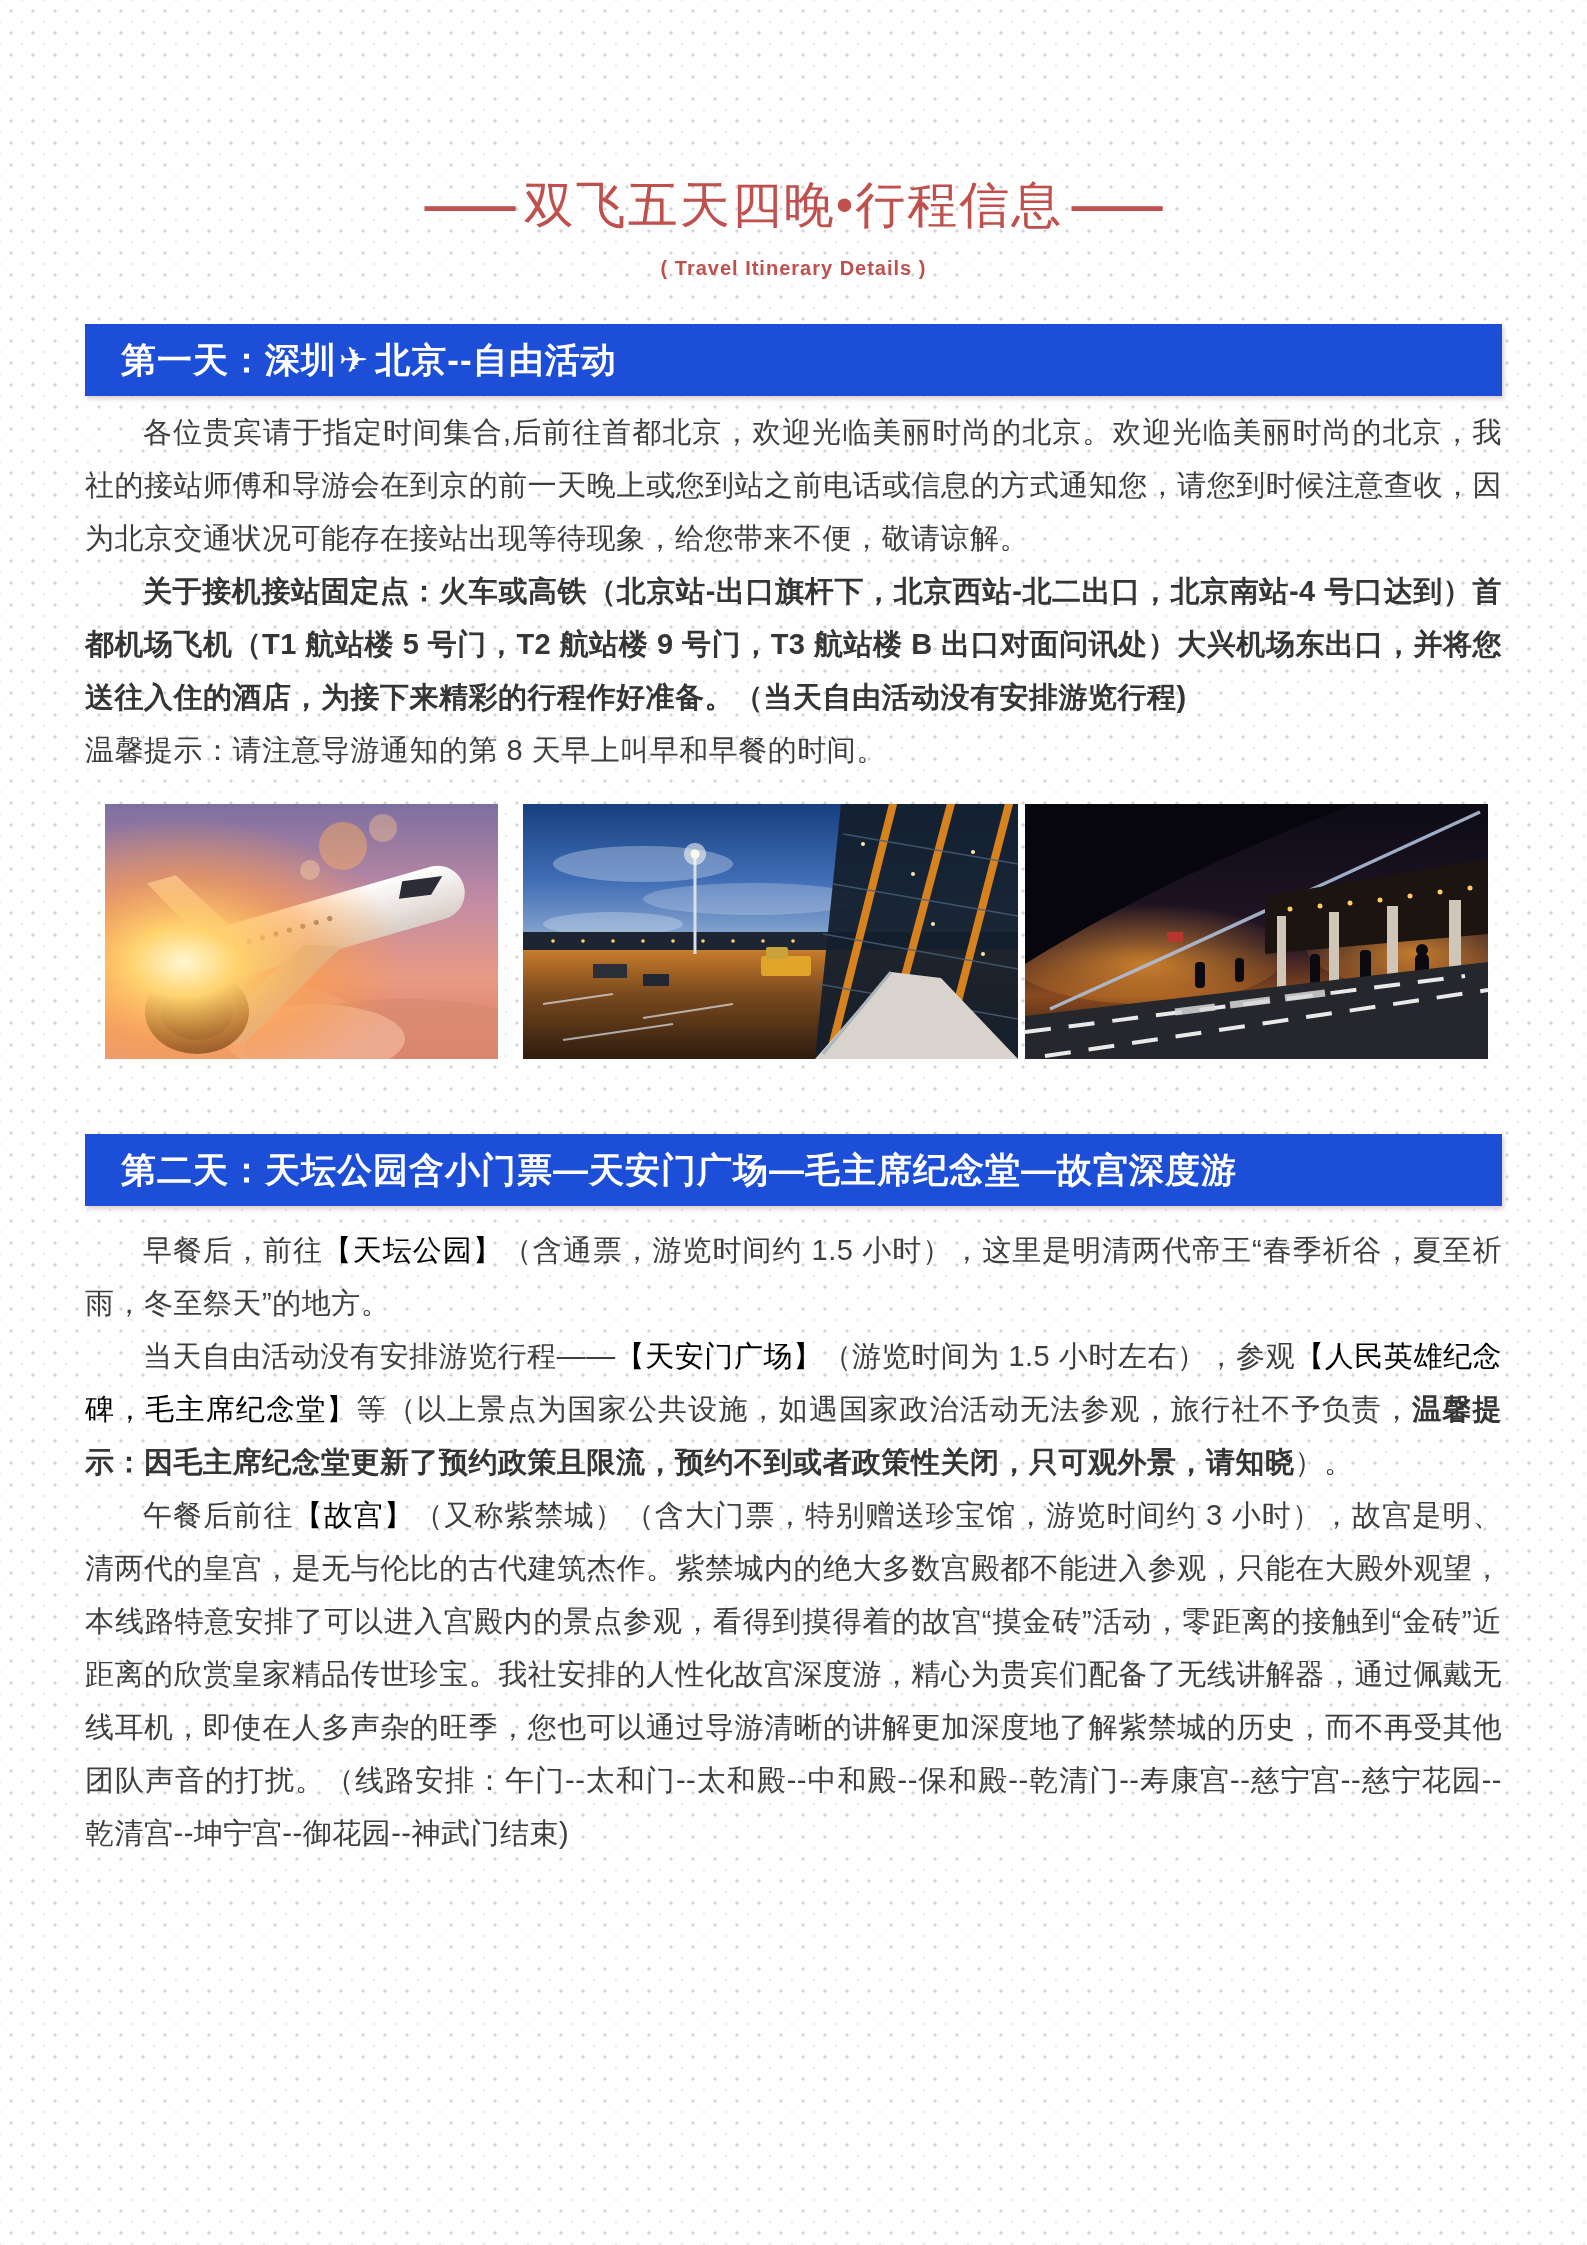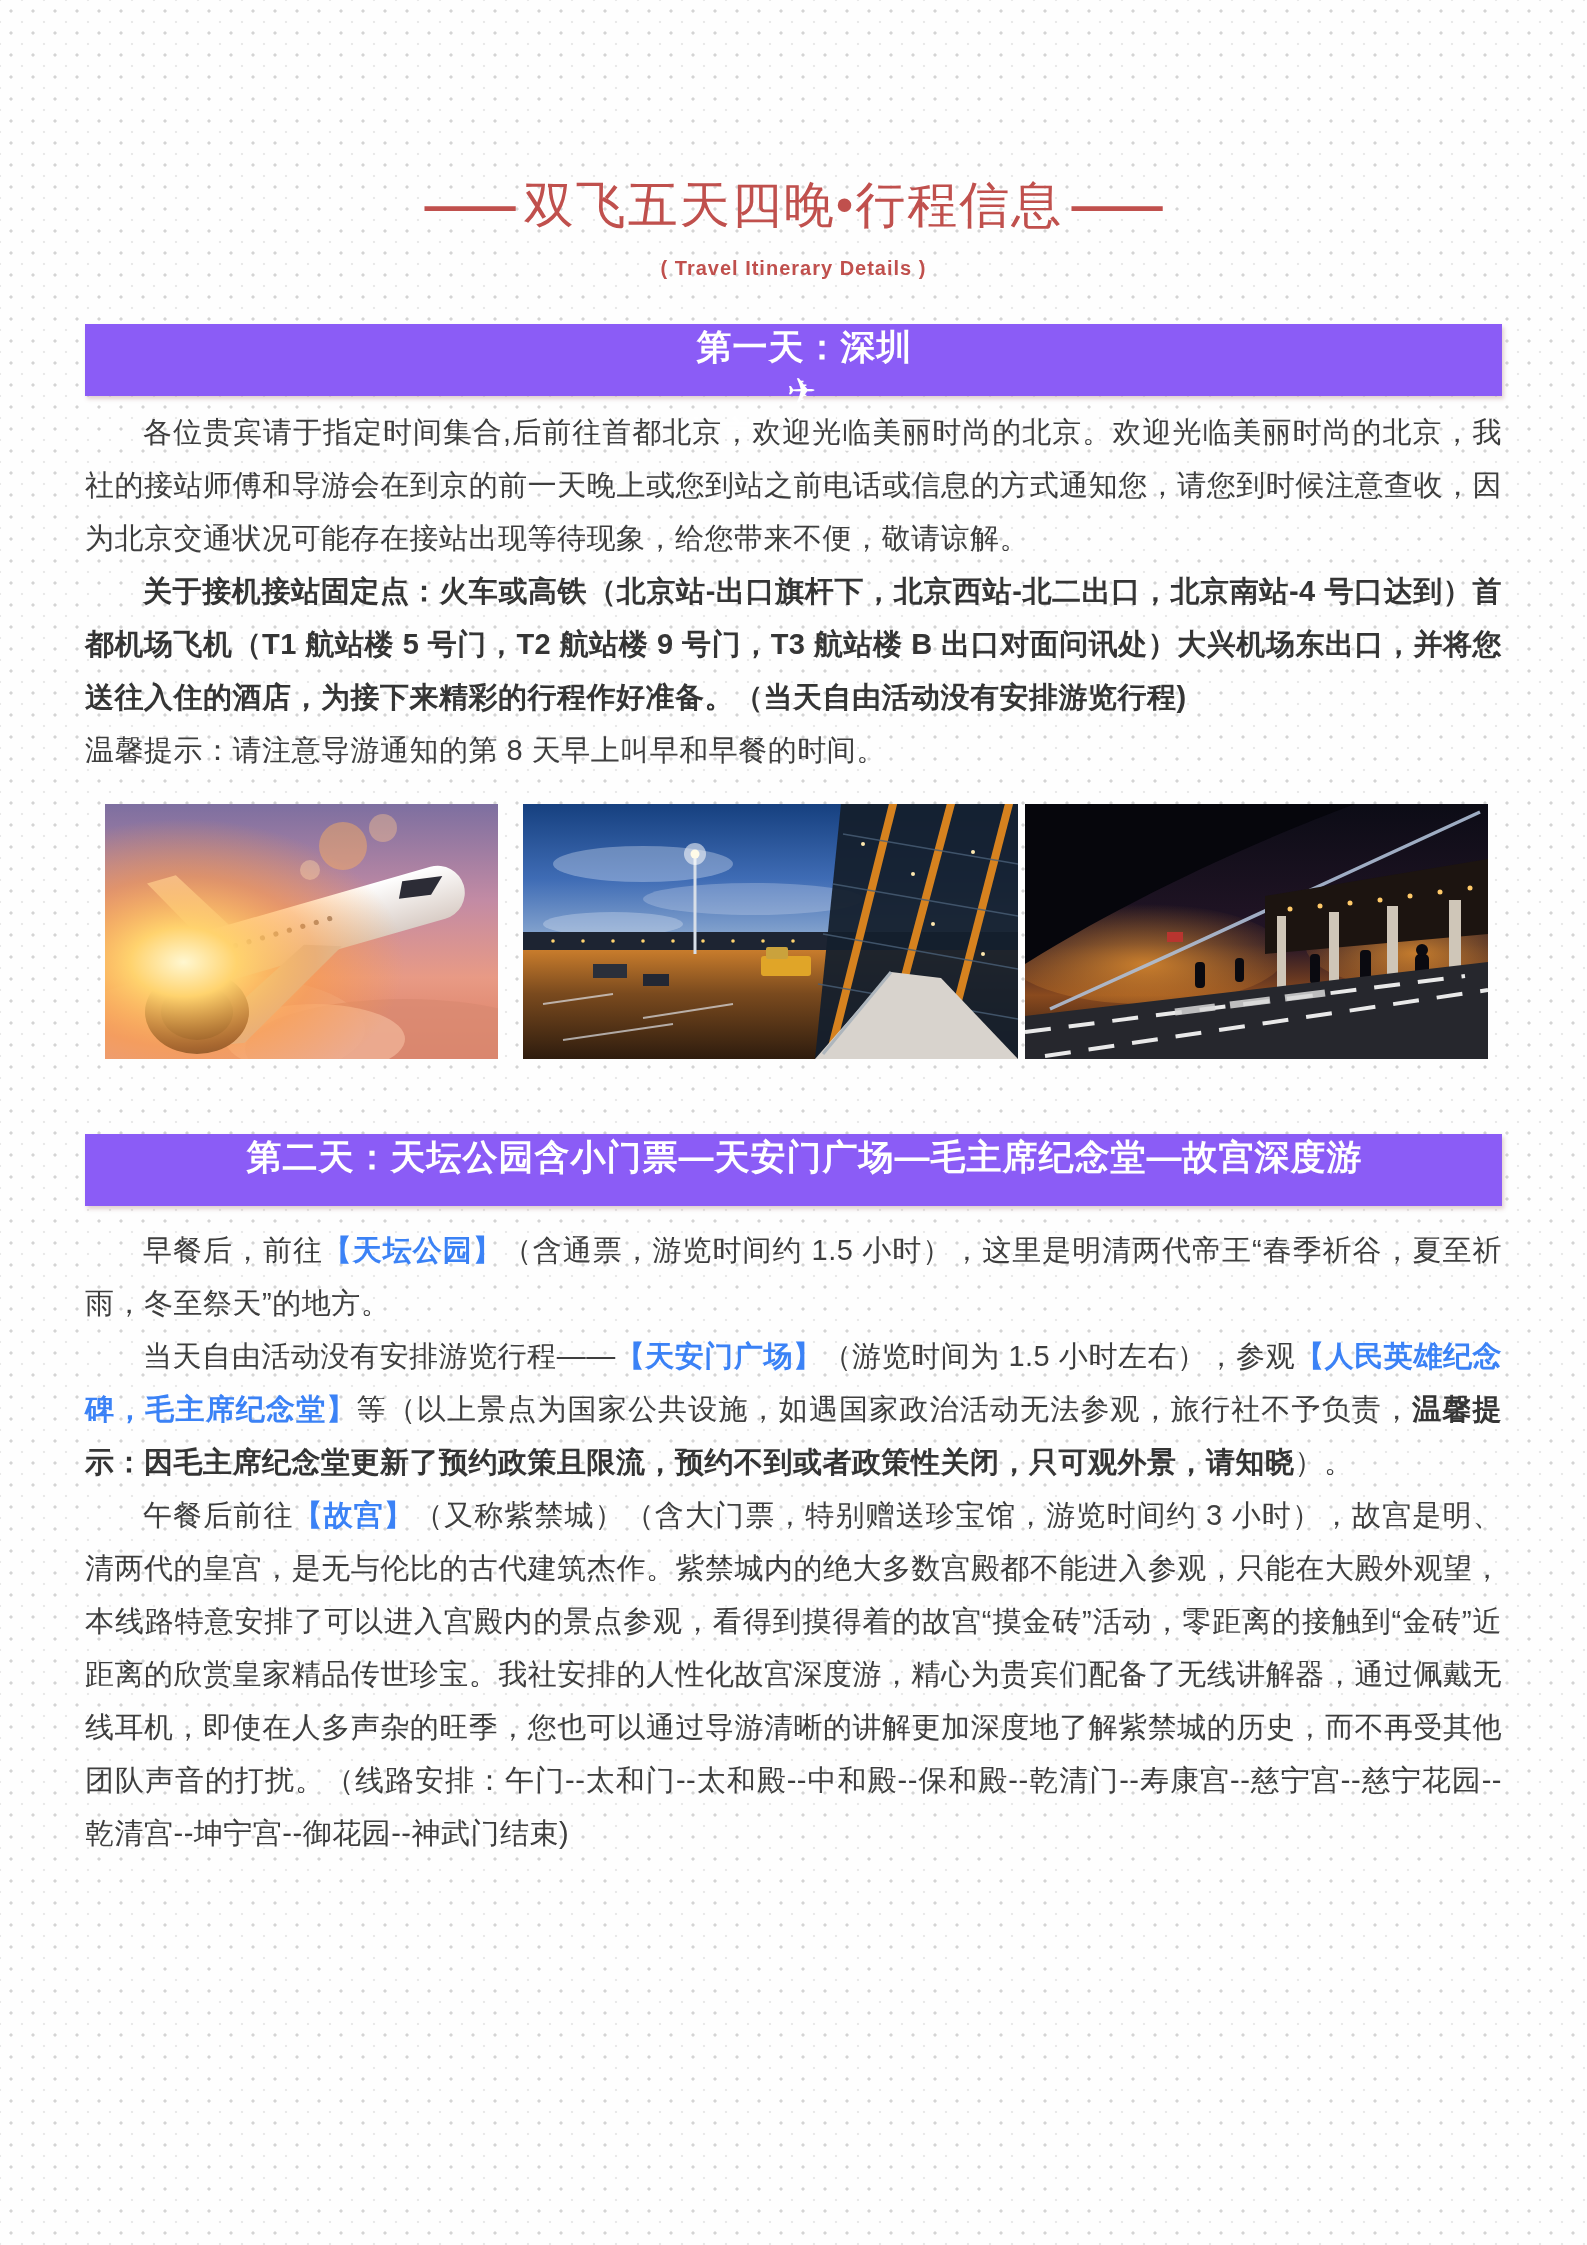--- a/index.html
+++ b/index.html
@@ -16,34 +16,33 @@
   }
   .page{padding:0 85px;}
   
   .header{padding-top:175px;text-align:center;color:#C0504D;}
   .title-row{display:flex;justify-content:center;align-items:center;gap:30px;}
   .title-dash{display:inline-block;font-size:48px;font-weight:bold;transform:scaleX(1.9);}
   .doc-title{font-size:50px;font-weight:normal;margin:0;letter-spacing:2px;line-height:60px;}
   .subtitle{margin-top:18px;font-size:20px;font-weight:bold;letter-spacing:1px;line-height:31px;}
   
   .banner{
-    margin-top:40px;height:72px;background:#8b5cf6;color:#ffffff;
-    display:flex;align-items:center;padding-left:22px;box-sizing:border-box;
+    margin-top:40px;height:72px;background:#1d4ed8;color:#ffffff;
+    display:flex;align-items:center;padding-left:36px;box-sizing:border-box;
     font-size:35px;font-weight:bold;letter-spacing:1px;
     box-shadow:2px 3px 4px rgba(150,90,90,.28);
-    flex-direction:column;
   }
   .plane-glyph{display:inline-block;margin:0 6px 0 2px;}
   
   .body-text{margin-top:10px;font-size:29px;line-height:53px;color:#3E3E3E;
     text-align:justify;letter-spacing:.5px;}
   .body-text p{margin:0;text-indent:2em;}
   .body-text p.no-indent{text-indent:0;}
   .bold{font-weight:bold;color:#353535;}
-  .red{color:#3b82f6;font-weight:bold;}
+  .red{color:#000000;font-weight:normal;}
   
   .photo-row{margin:27px 14px 0 20px;display:flex;height:255px;}
   .photo{height:100%;overflow:hidden;}
   .photo svg{display:block;width:100%;height:100%;}
   .photo-1{width:393px;margin-right:25px;}
   .photo-2{width:495px;margin-right:7px;}
   .photo-3{width:463px;}
   
   .day2 .banner{margin-top:75px;}
   .day2 .body-text{margin-top:18px;}

